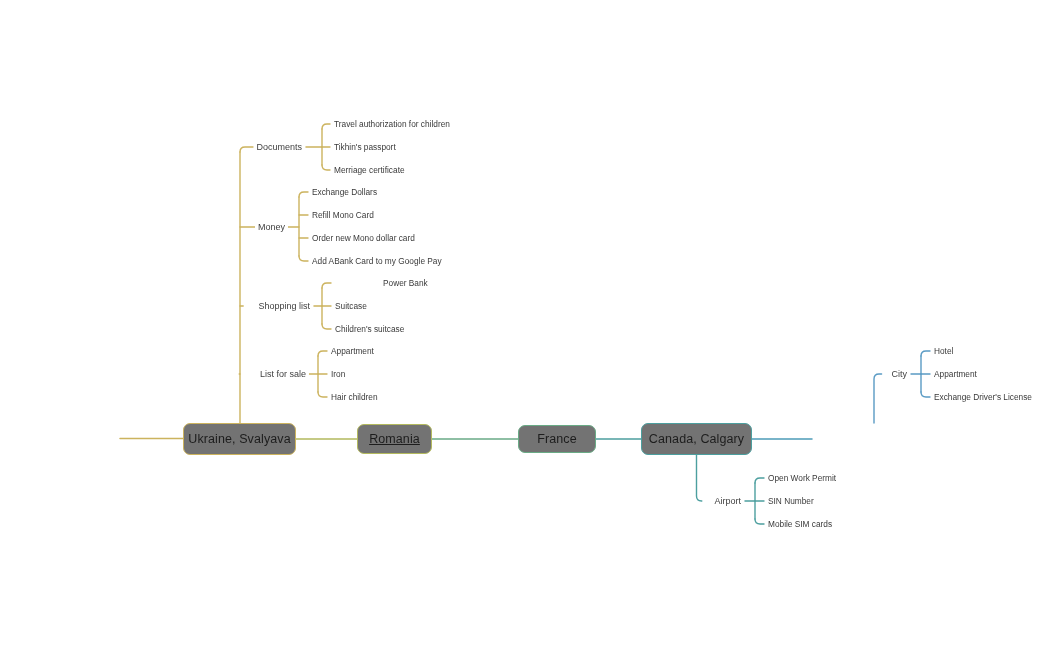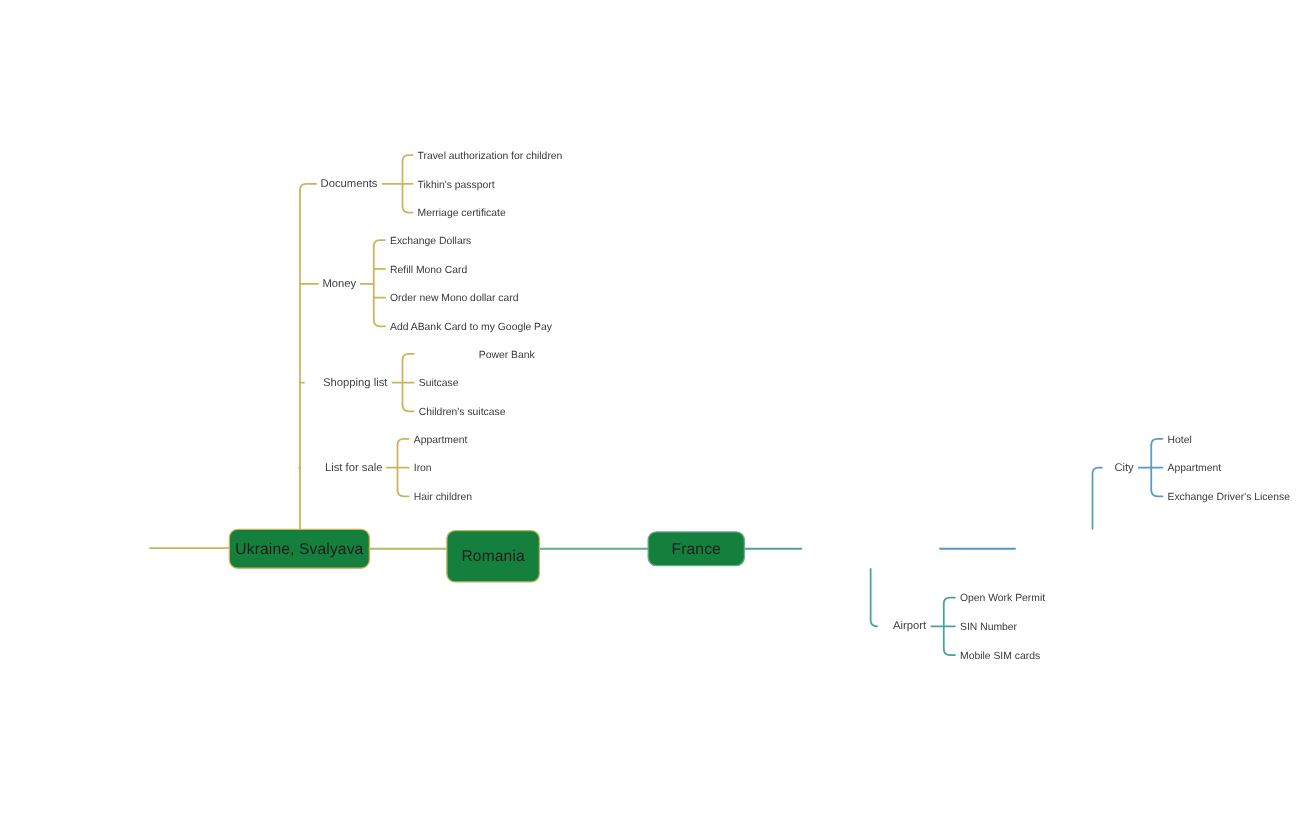--- a/index.html
+++ b/index.html
@@ -27,21 +27,21 @@
     pointer-events: none;
   }
 
   
   .node {
     position: absolute;
     box-sizing: border-box;
     display: flex;
     align-items: center;
     justify-content: center;
-    background: #15803d;
+    background: #737373;
     border: 1.6px solid #999;
     border-radius: 7px;
     color: #1d1d1d;
     font-size: 12.5px;
     letter-spacing: .1px;
     white-space: nowrap;
     z-index: 3;
   }
   .node.root {
     border: none;
@@ -123,25 +123,28 @@
       <path d="M240 152 Q240 147 245 147 H253.60000000000002" fill="none" stroke="#ccb35e" stroke-width="1.4" stroke-linecap="round" stroke-linejoin="round"></path>
       <path d="M240 227 H255" fill="none" stroke="#ccb35e" stroke-width="1.4" stroke-linecap="round" stroke-linejoin="round"></path>
       <path d="M240 306 H243.2" fill="none" stroke="#ccb35e" stroke-width="1.4" stroke-linecap="round" stroke-linejoin="round"></path>
       <path d="M240 374 H239.2" fill="none" stroke="#ccb35e" stroke-width="1.4" stroke-linecap="round" stroke-linejoin="round"></path>
       <path d="M696.5 455 V496 Q696.5 501 701.5 501 H701.8" fill="none" stroke="#4c9f9f" stroke-width="1.4" stroke-linecap="round" stroke-linejoin="round"></path>
       <path d="M874 423 V379 Q874 374 879 374 H881.6" fill="none" stroke="#5a9bc4" stroke-width="1.4" stroke-linecap="round" stroke-linejoin="round"></path>
     </svg>
     <div class="node" style="left: 183px; top: 423px; width: 113px; height: 32px; border-color: rgb(204, 179, 94);">
       <span>Ukraine, Svalyava</span>
     </div>
-    <div class="node" style="left: 357px; top: 424px; width: 75px; height: 42px; border-color: rgb(179, 185, 94);">
+    <div class="node" style="left: 357px; top: 424px; width: 75px; height: 30px; border-color: rgb(179, 185, 94); text-decoration: underline;">
       <span>Romania</span>
     </div>
     <div class="node" style="left: 518px; top: 425px; width: 78px; height: 28px; border-color: rgb(106, 171, 134);">
       <span>France</span>
+    </div>
+    <div class="node" style="left: 641px; top: 423px; width: 111px; height: 32px; border-color: rgb(76, 159, 159);">
+      <span>Canada, Calgary</span>
     </div>
     <div class="leaf-label" style="left: 334px; top: 124px;">Travel authorization for children</div>
     <div class="leaf-label" style="left: 334px; top: 147px;">Tikhin's passport</div>
     <div class="leaf-label" style="left: 334px; top: 170px;">Merriage certificate</div>
     <div class="branch-label rightend" style="left: 305px; top: 147px;">Documents</div>
     <div class="leaf-label" style="left: 312px; top: 192px;">Exchange Dollars</div>
     <div class="leaf-label" style="left: 312px; top: 215px;">Refill Mono Card</div>
     <div class="leaf-label" style="left: 312px; top: 238px;">Order new Mono dollar card</div>
     <div class="leaf-label" style="left: 312px; top: 261px;">Add ABank Card to my Google Pay</div>
     <div class="branch-label rightend" style="left: 288px; top: 227px;">Money</div>

